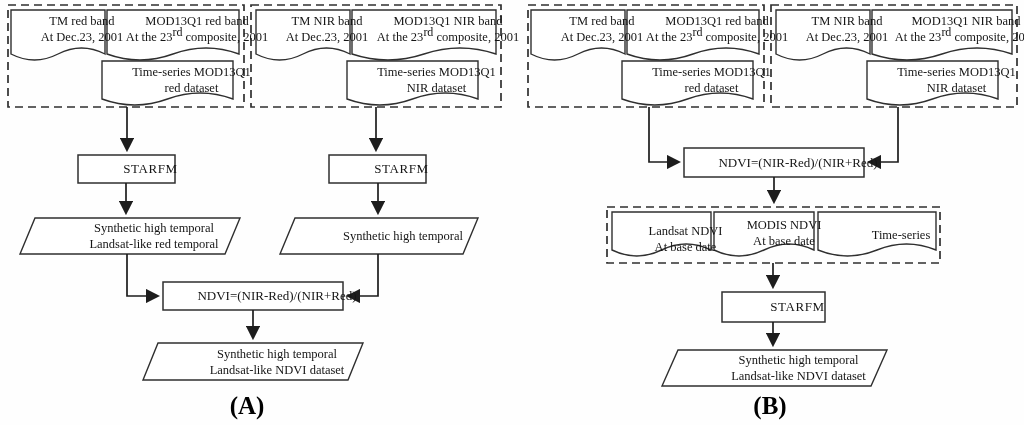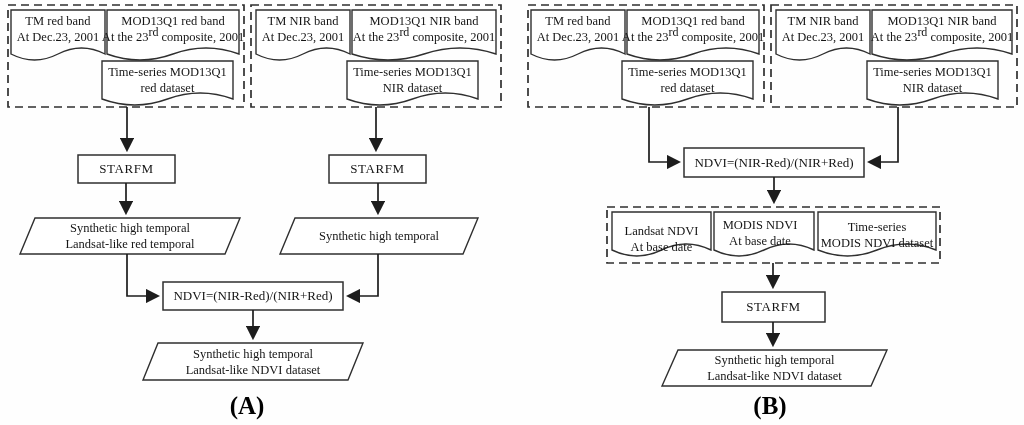--- a/index.html
+++ b/index.html
@@ -5,21 +5,21 @@
   html,body{margin:0;padding:0;background:#ffffff;}
   #figure{
     position:relative;width:1024px;height:425px;background:#fefefe;
     font-family:"Liberation Serif","DejaVu Serif",serif;color:#151515;
     overflow:hidden;
   }
   #scene{position:absolute;left:0;top:0;z-index:1;}
   .lbl{
     position:absolute;z-index:2;display:flex;flex-direction:column;
     justify-content:center;align-items:center;text-align:center;
-    font-size:12.5px;line-height:16px;white-space:nowrap;color:#151515;
+    font-size:12.5px;line-height:16px;white-space:nowrap;color:#151515;padding-left:24px;
   }
   .lbl.rect{font-size:13px;}
   .lbl.starfm span{letter-spacing:0.6px;}
   .panel-label{
     position:absolute;z-index:2;text-align:center;
     font-size:25px;font-weight:bold;line-height:28px;color:#000;
   }
   sup.ord{font-size:12px;vertical-align:super;line-height:0;}
 </style>
 </head>
@@ -164,21 +164,20 @@
   <div class="lbl" style="left:612px;top:220px;width:99px;height:38px">
     <span>Landsat NDVI</span>
     <span>At base date</span>
   </div>
   <div class="lbl" style="left:710px;top:214px;width:100px;height:38px">
     <span>MODIS NDVI</span>
     <span>At base date</span>
   </div>
   <div class="lbl" style="left:814px;top:216px;width:126px;height:38px">
     <span>Time-series</span>
-    <span>MODIS NDVI dataset</span>
   </div>
   <div class="lbl rect starfm" style="left:722px;top:292px;width:103px;height:30px">
     <span>STARFM</span>
   </div>
   <div class="lbl" style="left:662px;top:350px;width:225px;height:36px">
     <span>Synthetic high temporal</span>
     <span>Landsat-like NDVI dataset</span>
   </div>
   <div class="panel-label" style="left:720px;top:392px;width:100px">(B)</div>
 

